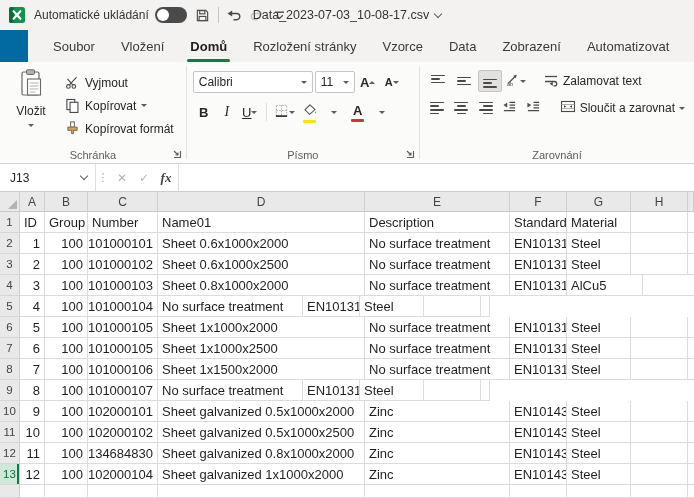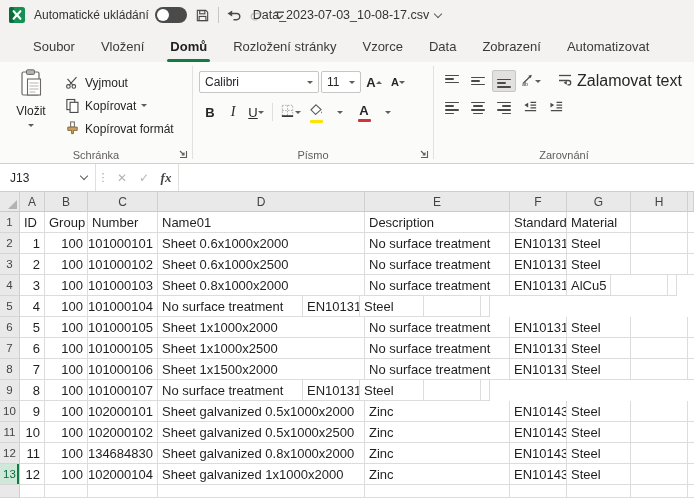--- a/index.html
+++ b/index.html
@@ -15,21 +15,21 @@
   .toggle { width:32px; height:16px; border-radius:8px; background:#4a4a4a; position:relative; }
   .toggle .knob { position:absolute; left:2px; top:2px; width:12px; height:12px; border-radius:50%; background:#fff; }
   .qat { display:flex; align-items:center; gap:7px; }
   .qat .sep { width:1px; height:16px; background:#c8c6c4; }
   .icon16 { width:16px; height:16px; display:inline-flex; align-items:center; justify-content:center; }
   .tb-center { position:absolute; left:0; right:0; top:0; bottom:0; display:flex; align-items:center; justify-content:center; gap:6px; font-size:12.5px; color:#333; z-index:1; }
   .chev { width:6px; height:6px; border-right:1.4px solid #5f5d5b; border-bottom:1.4px solid #5f5d5b; transform:rotate(45deg); margin-top:-3px; display:inline-block; }
   .disabled-ic { opacity:.45; }
 
   
-  .tabrow { height:32px; background:#f4f2f1; display:flex; align-items:stretch; padding-left:20px; flex:0 0 auto; }
+  .tabrow { height:32px; background:#f4f2f1; display:flex; align-items:stretch; padding-left:12px; flex:0 0 auto;margin-left:28px; }
   .rtab { padding:0 13px; display:flex; align-items:center; font-size:13px; color:#3b3a39; position:relative; white-space:nowrap; cursor:default; }
   .rtab.active { font-weight:700; color:#212121; }
   .rtab.active::after { content:""; position:absolute; left:10px; right:10px; bottom:0; height:3px; background:#107C41; border-radius:2px; }
 
   
   .ribbon { height:102px; background:#fbfbfa; border-bottom:1px solid #d3d1cf; display:flex; flex:0 0 auto; overflow:hidden; }
   .grp { position:relative; padding:4px 4px 18px 6px; height:100%; }
   .gsep { width:1px; background:#e3e1df; margin:4px 0; }
   .glabel { position:absolute; bottom:2px; left:0; right:0; text-align:center; font-size:11px; color:#605e5c; white-space:nowrap; }
   .launcher { position:absolute; bottom:4px; right:4px; width:11px; height:11px; display:inline-flex; }
@@ -64,21 +64,21 @@
   .aic { width:24px; height:22px; display:flex; align-items:center; justify-content:center; border-radius:2px; }
   .aic.sel { background:#e3e1df; border:1px solid #c8c6c4; }
   .va { width:14px; height:13px; display:flex; flex-direction:column; gap:2px; }
   .va i { display:block; height:1.6px; background:#4a4a4a; border-radius:1px; width:100%; }
   .va i.short { width:65%; }
   .va.top { justify-content:flex-start; } .va.mid { justify-content:center; } .va.bot { justify-content:flex-end; }
   .ha { width:14px; height:13px; display:flex; flex-direction:column; gap:2px; justify-content:center; }
   .ha i { display:block; height:1.6px; background:#4a4a4a; border-radius:1px; width:100%; }
   .ha i.short { width:65%; }
   .ha.left { align-items:flex-start; } .ha.center { align-items:center; } .ha.right { align-items:flex-end; }
-  .txtbtn { display:flex; align-items:center; gap:4px; font-size:16px; color:#262626; padding:0 5px; height:22px; border-radius:2px; white-space:nowrap; }
+  .txtbtn { display:flex; align-items:center; gap:4px; font-size:12px; color:#262626; padding:0 5px; height:22px; border-radius:2px; white-space:nowrap; }
 
   
   .fbar { height:28px; border-bottom:1px solid #d0cecc; display:flex; align-items:stretch; background:#fff; flex:0 0 auto; }
   .namebox { width:96px; display:flex; align-items:center; justify-content:space-between; padding:0 8px 0 10px; border-right:1px solid #e1dfdd; font-size:12px; color:#262626; }
   .fhandle { width:14px; display:flex; align-items:center; justify-content:center; color:#a7a5a3; font-size:11px; }
   .fbtns { display:flex; align-items:center; gap:2px; padding:0 2px; border-right:1px solid #e1dfdd; }
   .fbtn { width:20px; height:20px; display:flex; align-items:center; justify-content:center; font-size:12px; border-radius:2px; }
   .gray { color:#b5b3b1; }
   .fx { font-family:"Liberation Serif",serif; font-style:italic; font-weight:600; color:#444; font-size:13px; }
   .finput { flex:1; font-size:12px; display:flex; align-items:center; padding:0 6px; color:#262626; }
@@ -366,20 +366,32 @@
         </div>
         <div class="aic">
           <span>
             <svg width="15" height="13" viewBox="0 0 16 13">
               <path d="M8 2 h6 M8 5 h6 M8 8 h6 M2 11 h12" stroke="#4a4a4a" stroke-width="1.3"></path>
               <polygon points="1.5,2.5 5.5,5 1.5,7.5" fill="#4a4a4a"></polygon>
             </svg>
           </span>
         </div>
         <div style="width:6px"></div>
+        <div class="txtbtn">
+          <span>
+            <svg width="16" height="13" viewBox="0 0 16 13">
+              <rect x="1.5" y="1.5" width="13" height="10" fill="none" stroke="#4a4a4a" stroke-width="1.1"></rect>
+              <path d="M1.5 4.5 h13 M1.5 8.5 h13" stroke="#a8a6a4" stroke-width="0.9"></path>
+              <polygon points="4,5.2 6.5,6.5 4,7.8" fill="#4a4a4a"></polygon>
+              <polygon points="12,5.2 9.5,6.5 12,7.8" fill="#4a4a4a"></polygon>
+            </svg>
+          </span>
+          <span>Sloučit a zarovnat</span>
+          <span class="car"></span>
+        </div>
       </div>
       <span class="glabel">Zarovnání</span>
     </div>
   </div>
 
   <div class="fbar">
     <div class="namebox">
       <span>J13</span>
       <span class="chev"></span>
     </div>
@@ -445,21 +457,21 @@
           <div class="cell" style="width: 6px;"></div>
         </div>
         <div class="grow">
           <div class="rh" style="width: 20px;">4</div>
           <div class="cell num" style="width: 25px;">3</div>
           <div class="cell num" style="width: 43px;">100</div>
           <div class="cell num" style="width: 70px;">101000103</div>
           <div class="cell" style="width: 207px;">Sheet 0.8x1000x2000</div>
           <div class="cell" style="width: 145px;">No surface treatment</div>
           <div class="cell" style="width: 57px;">EN10131</div>
-          <div class="cell" style="width: 44px;">AlCu5</div>
+          <div class="cell" style="width: 76px;">AlCu5</div>
           <div class="cell" style="width: 57px;"></div>
           <div class="cell" style="width: 6px;"></div>
         </div>
         <div class="grow">
           <div class="rh" style="width: 20px;">5</div>
           <div class="cell num" style="width: 25px;">4</div>
           <div class="cell num" style="width: 43px;">100</div>
           <div class="cell num" style="width: 70px;">101000104</div>
           <div class="cell" style="width: 145px;">No surface treatment</div>
           <div class="cell" style="width: 57px;">EN10131</div>

